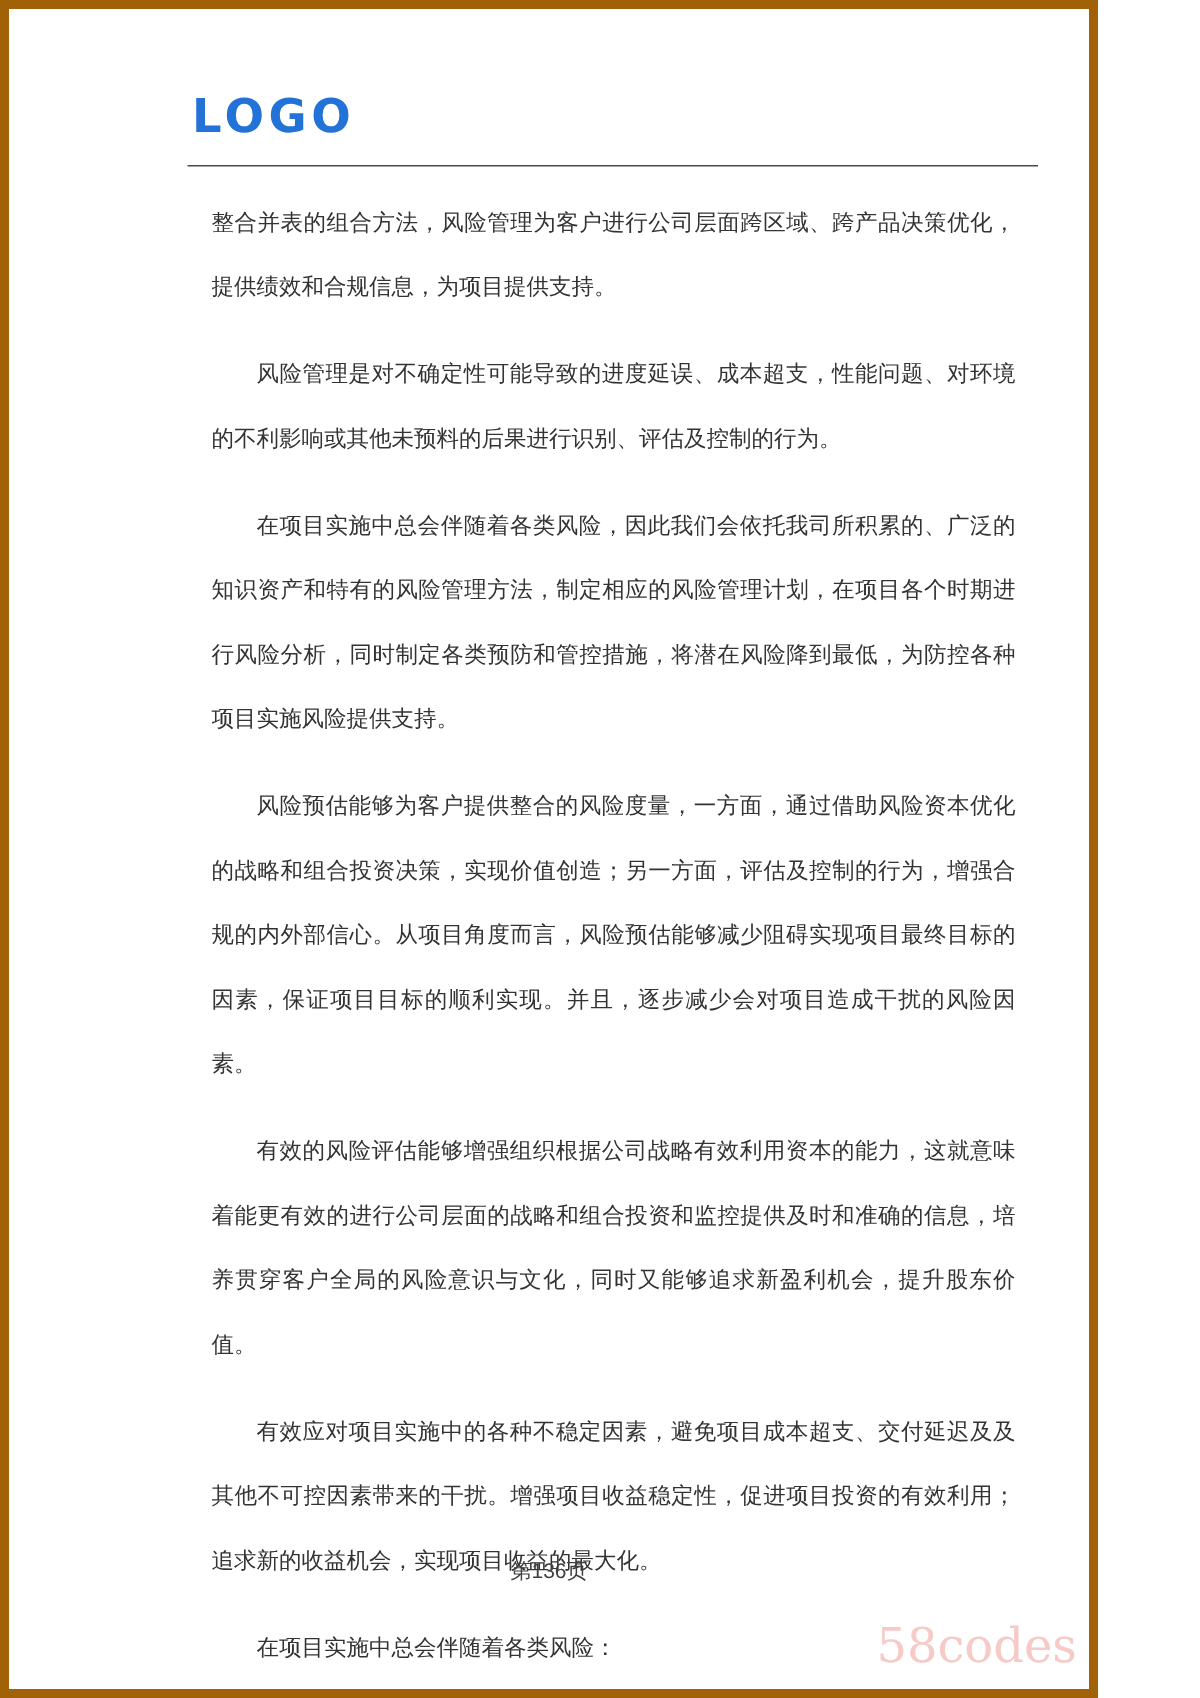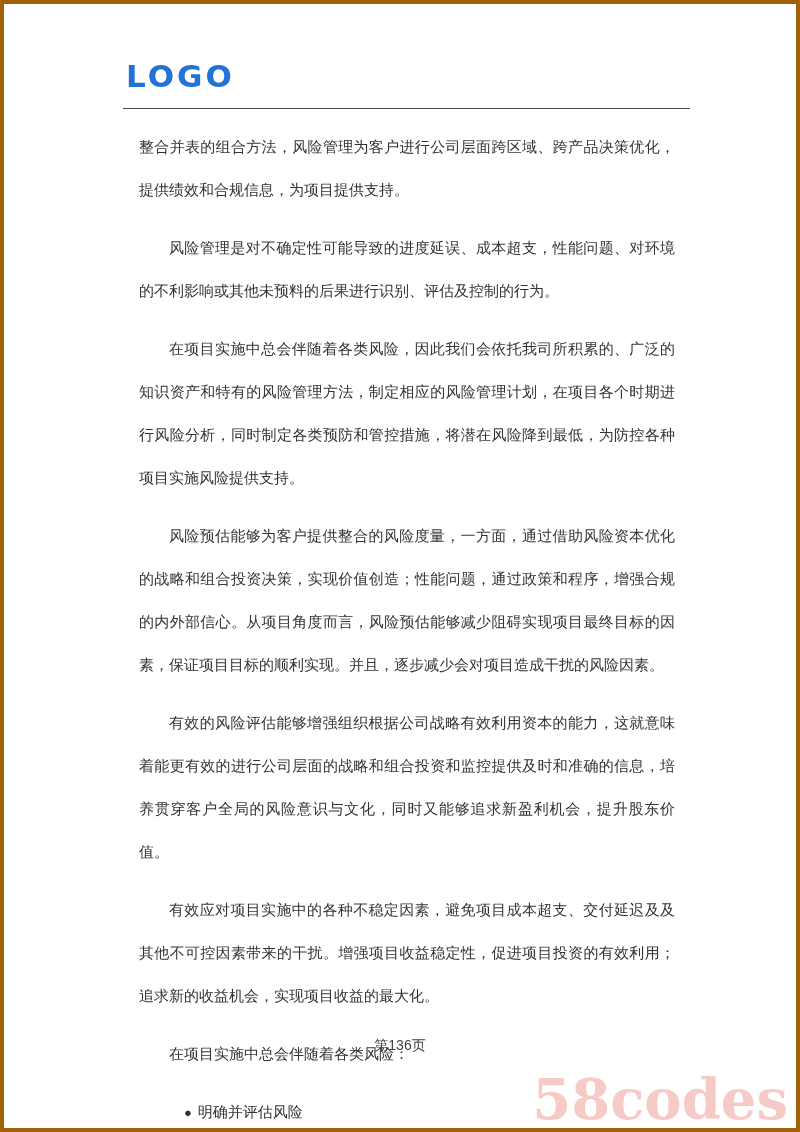--- a/index.html
+++ b/index.html
@@ -2,25 +2,25 @@
 <html><head>
 <meta charset="utf-8">
 <style>
   html, body {
     margin: 0;
     padding: 0;
     background: #ffffff;
   }
   .page {
     position: relative;
-    width: 800px;
+    width: 732px;
     height: 1132px;
     background: #ffffff;
     box-sizing: border-box;
-    border: 4px solid #a16207;
+    border: 6px solid #a16207;
     overflow: hidden;
     font-family: "Liberation Sans", "DejaVu Sans", sans-serif;
   }
   .logo {
     position: absolute;
     left: 122px;
     top: 54px;
     font-family: "DejaVu Sans", sans-serif;
     font-weight: 800;
     font-size: 31px;
@@ -80,24 +80,23 @@
     top: 1033px;
     text-align: center;
     font-size: 14px;
     color: #404040;
   }
   .watermark {
     position: absolute;
     right: 8px;
     bottom: 4px;
     font-family: "DejaVu Serif", "Liberation Serif", serif;
-    font-size: 56px;
+    font-size: 32px;
     line-height: 50px;
     color: #f6cbc7;
-    font-weight: bold;
   }
 </style>
 </head>
 <body>
 
 <div class="page">
 
   <div>
     <div class="logo">LOGO</div>
     <div class="header-rule"></div>
@@ -105,21 +104,21 @@
 
   <div class="doc-body">
 
     <p class="para">整合并表的组合方法，风险管理为客户进行公司层面跨区域、跨产品决策优化，提供绩效和合规信息，为项目提供支持。</p>
 
     <p class="para indent">风险管理是对不确定性可能导致的进度延误、成本超支，性能问题、对环境的不利影响或其他未预料的后果进行识别、评估及控制的行为。</p>
 
     <p class="para indent">在项目实施中总会伴随着各类风险，因此我们会依托我司所积累的、广泛的知识资产和特有的风险管理方法，制定相应的风险管理计划，在项目各个时期进行风险分析，同时制定各类预防和管控措施，将潜在风险降到最低，为防控各种项目实施风险提供支持。</p>
 
 
-    <p class="para indent">风险预估能够为客户提供整合的风险度量，一方面，通过借助风险资本优化的战略和组合投资决策，实现价值创造；性能问题，通过政策和程序，增强合规的内外部信心。从项目角度而言，风险预估能够减少阻碍实现项目最终目标的因素，保证项目目标的顺利实现。并且，逐步减少会对项目造成干扰的风险因素。</p>
+    <p class="para indent">风险预估能够为客户提供整合的风险度量，一方面，通过借助风险资本优化的战略和组合投资决策，实现价值创造；另一方面，评估及控制的行为，增强合规的内外部信心。从项目角度而言，风险预估能够减少阻碍实现项目最终目标的因素，保证项目目标的顺利实现。并且，逐步减少会对项目造成干扰的风险因素。</p>
 
     <p class="para indent">有效的风险评估能够增强组织根据公司战略有效利用资本的能力，这就意味着能更有效的进行公司层面的战略和组合投资和监控提供及时和准确的信息，培养贯穿客户全局的风险意识与文化，同时又能够追求新盈利机会，提升股东价值。</p>
 
     <p class="para indent">有效应对项目实施中的各种不稳定因素，避免项目成本超支、交付延迟及及其他不可控因素带来的干扰。增强项目收益稳定性，促进项目投资的有效利用；追求新的收益机会，实现项目收益的最大化。</p>
 
     <p class="para indent">在项目实施中总会伴随着各类风险：</p>
 
     <div class="bullet-item">
       <span class="bullet">●</span><span>明确并评估风险</span>
     </div>

